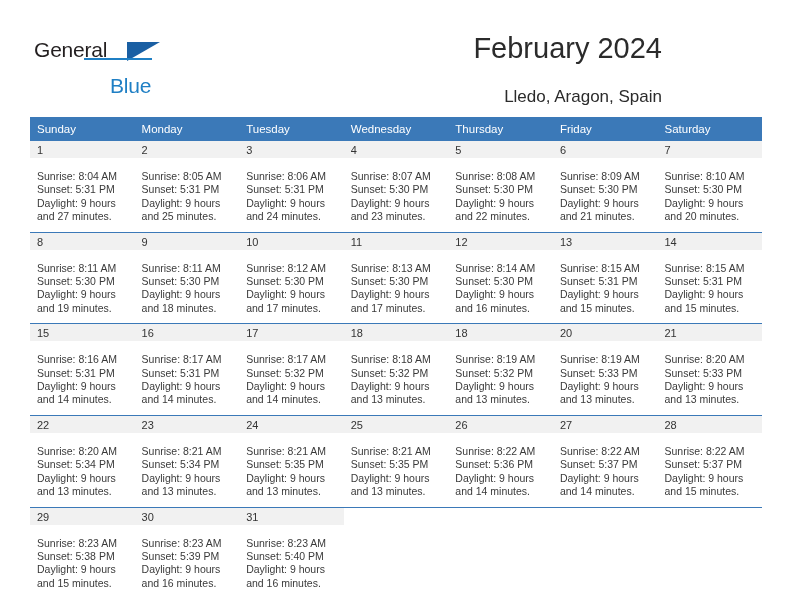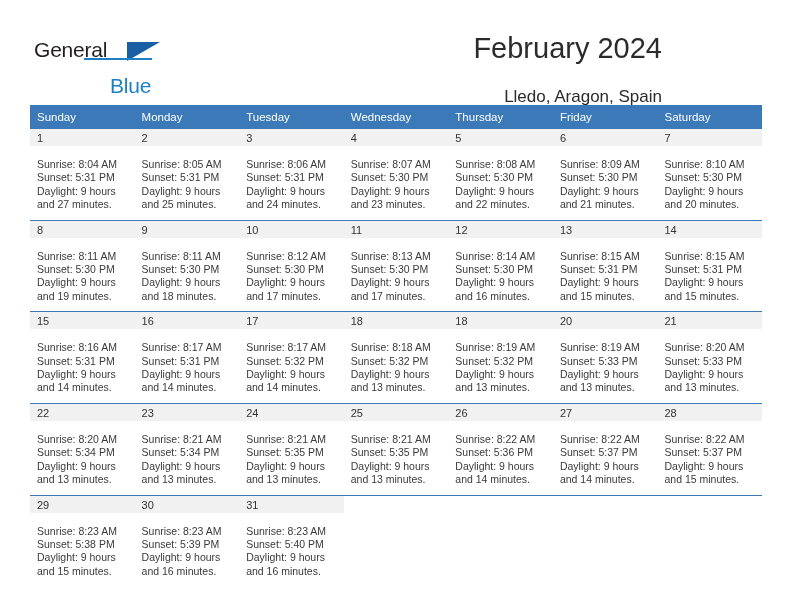--- a/index.html
+++ b/index.html
@@ -97,20 +97,21 @@
   .calendar {
     position: absolute;
     left: 30px;
     top: 105px;
     width: 732px;
   }
   .weekday-row {
     display: flex;
     width: 100%;
     background: #3b79b8;
+    margin-top: 12px;
   }
   .weekday {
     flex: 1 1 0;
     box-sizing: border-box;
     padding: 4px 0 4px 7px;
     font-size: 11.5px;
     color: #ffffff;
     line-height: 16px;
     white-space: nowrap;
   }

